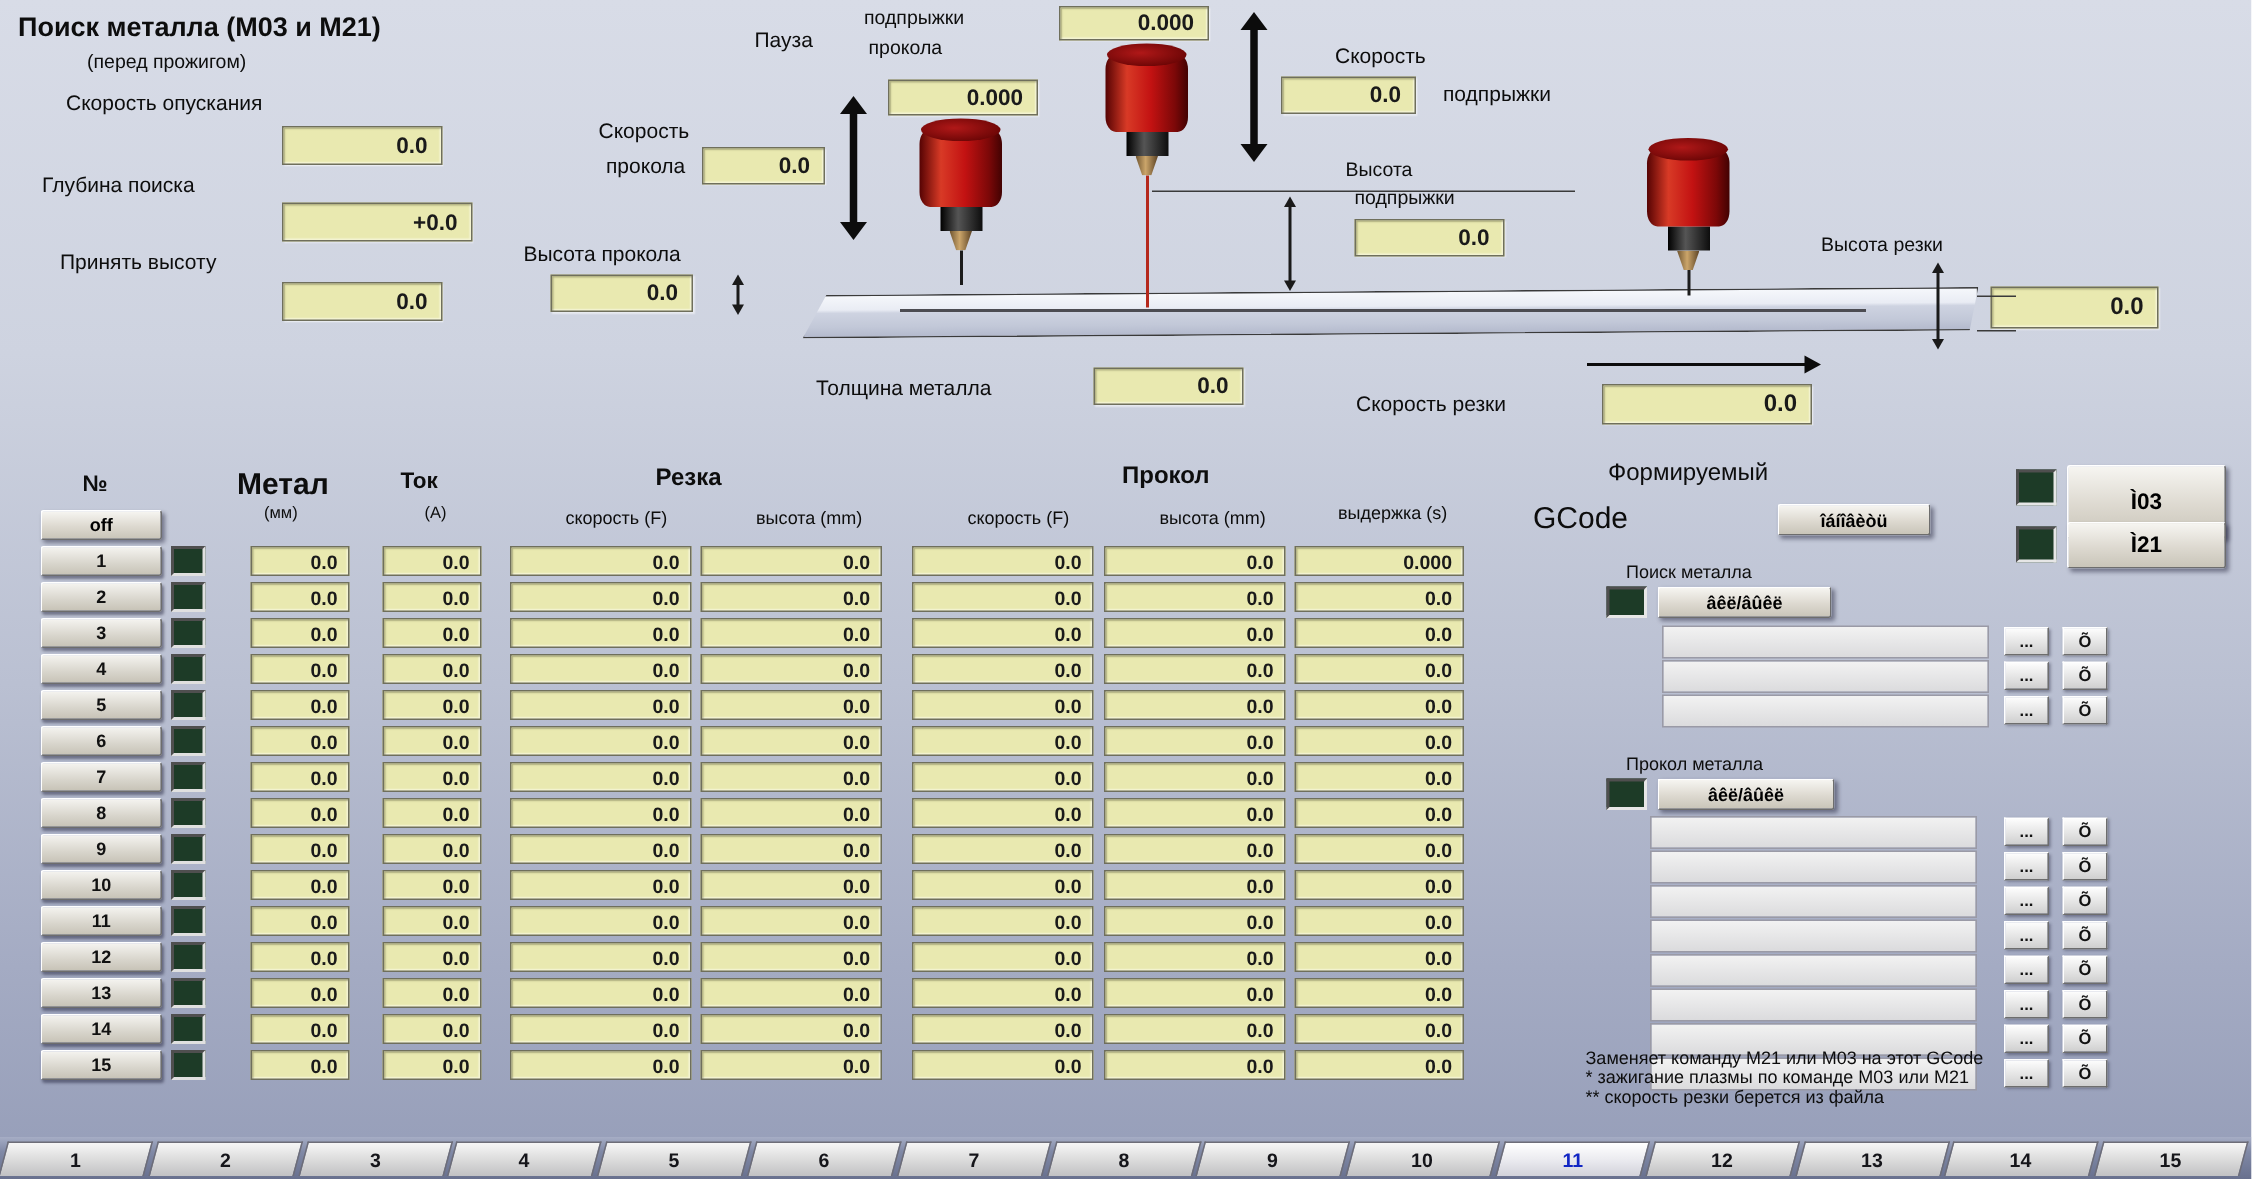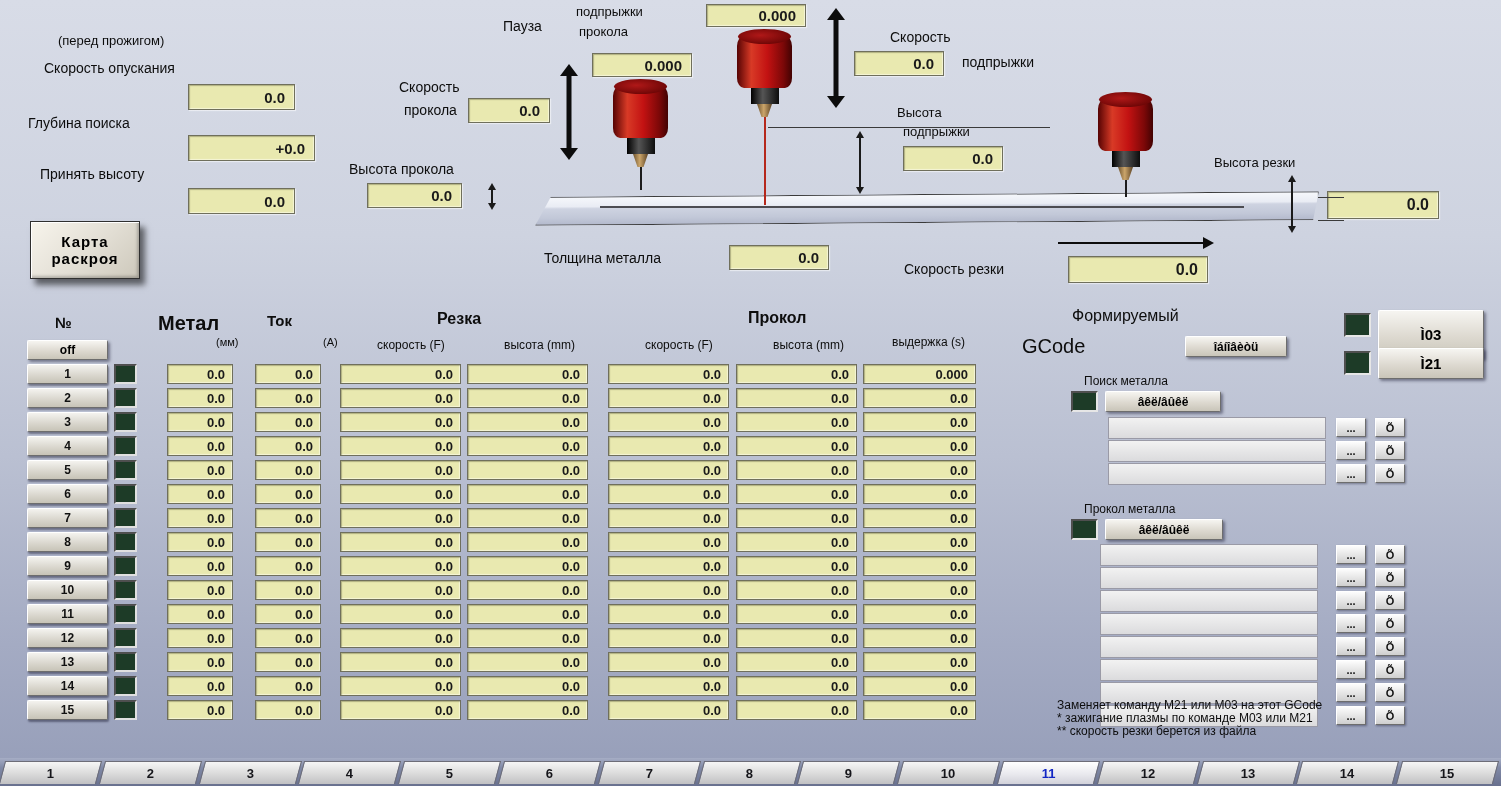--- a/index.html
+++ b/index.html
@@ -1,21 +1,21 @@
 <!DOCTYPE html>
 <html><head>
 <meta charset="utf-8">
 <style>
   *{margin:0;padding:0;box-sizing:border-box;}
   body{font-family:"Liberation Sans",sans-serif;color:#111;width:1501px;height:786px;}
   #root{position:relative;width:1501px;height:786px;overflow:hidden;
     background:linear-gradient(180deg,#d8dce7 0%,#ced3e0 30%,#bac0d2 58%,#a4abc3 82%,#959db8 100%);}
   .abs{position:absolute;}
   .lbl{position:absolute;white-space:nowrap;font-size:14px;color:#0d0d0d;}
-  .s11{font-size:11px;margin-left:40px;} .s12{font-size:12px;margin-left:12px;} .s13{font-size:13px;}
+  .s11{font-size:11px;} .s12{font-size:12px;margin-left:12px;} .s13{font-size:13px;}
   .b{font-weight:bold;}
   .title{left:12px;top:8px;font-size:18px;font-weight:bold;}
   .subtitle{left:58px;top:33px;font-size:13px;}
 
   .field{position:absolute;background:#e9e9b0;border:1px solid #6f6f5c;
     box-shadow:inset 1px 1px 1px rgba(70,70,40,.35), inset -1px -1px 1px rgba(255,255,245,.55), 1px 1px 1px rgba(255,255,255,.5);
     display:flex;align-items:center;justify-content:flex-end;padding-right:9px;
     font-weight:bold;color:#1a1a1a;font-size:15px;}
   .field.big{font-size:16px;}
 
@@ -103,32 +103,29 @@
     border:1px solid #6d6d78;border-bottom:none;
     display:flex;align-items:center;justify-content:center;font-size:13px;font-weight:bold;color:#15151a;}
   .tab span{transform:skewX(15deg);}
   .tab.active{background:linear-gradient(180deg,#ffffff 0%,#e9e9ee 55%,#d2d2da 100%);color:#1226c4;}
 </style>
 </head>
 <body>
 
 <div id="root">
 
+  <div class="lbl title">Поиск металла (М03 и М21)</div>
   <div class="lbl subtitle">(перед прожигом)</div>
 
   <div class="lbl" style="left:44px;top:60px">Скорость опускания</div>
   <div class="field" style="left:188px;top:84px;width:107px;height:26px">0.0</div>
   <div class="lbl" style="left:28px;top:115px">Глубина поиска</div>
   <div class="field" style="left:188px;top:135px;width:127px;height:26px">+0.0</div>
   <div class="lbl" style="left:40px;top:166px">Принять высоту</div>
   <div class="field" style="left:188px;top:188px;width:107px;height:26px">0.0</div>
-  <div class="mapbtn">
-    <span>Карта</span>
-    <span>раскроя</span>
-  </div>
 
   <div class="lbl" style="left:503px;top:18px">Пауза</div>
   <div class="lbl s13" style="left:576px;top:4px">подпрыжки</div>
   <div class="lbl s13" style="left:579px;top:24px">прокола</div>
   <div class="field" style="left:706px;top:4px;width:100px;height:23px">0.000</div>
   <div class="field" style="left:592px;top:53px;width:100px;height:24px">0.000</div>
 
   <div class="lbl" style="left:399px;top:79px">Скорость</div>
   <div class="lbl" style="left:404px;top:102px">прокола</div>
   <div class="field" style="left:468px;top:98px;width:82px;height:25px">0.0</div>

